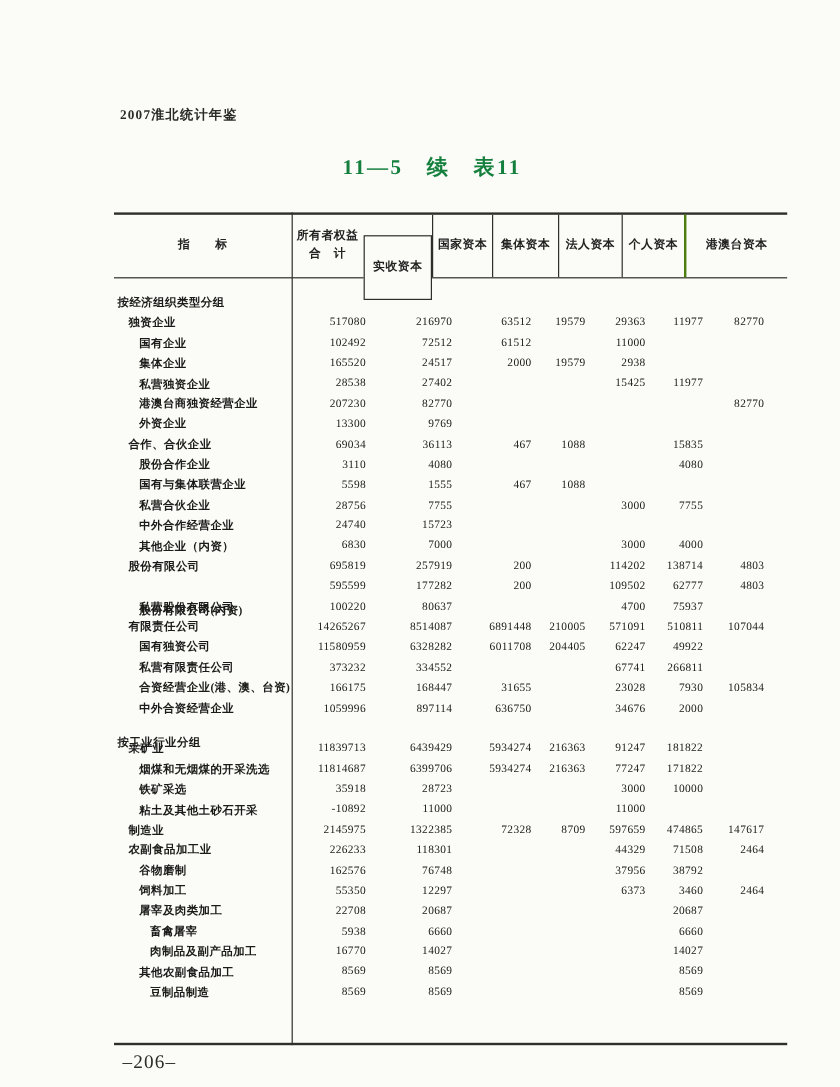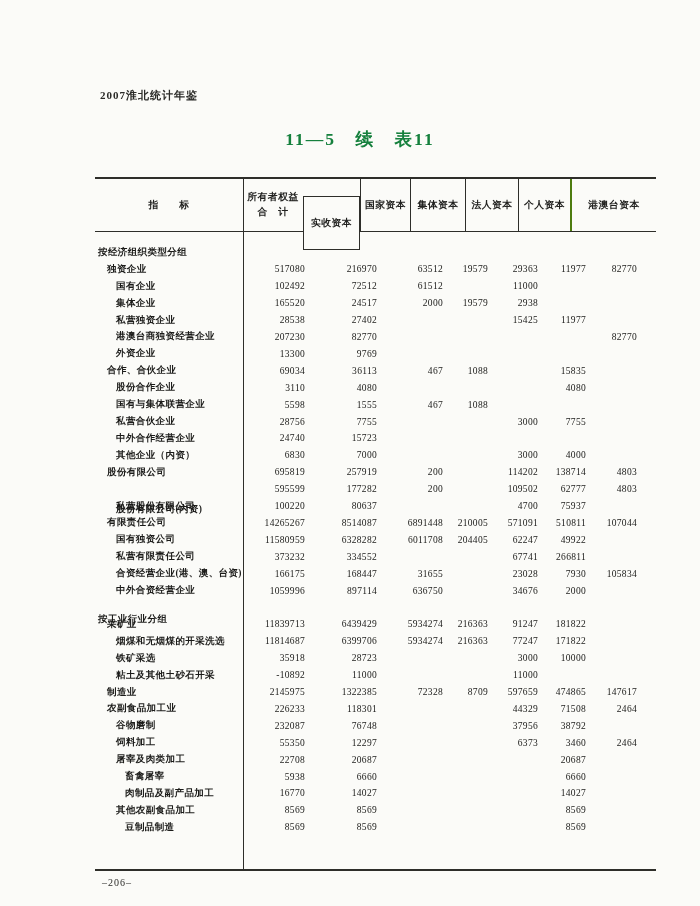--- a/index.html
+++ b/index.html
@@ -62,21 +62,21 @@
   .c-label{
     width:148px;box-sizing:border-box;
     font-weight:600;letter-spacing:0.4px;color:#1b1b19;
     white-space:nowrap;overflow:visible;
   }
   .v{text-align:right;letter-spacing:0.3px;color:#20201e;white-space:nowrap;}
   .c1{width:62px;} .c2{width:72px;} .c3{width:66px;}
   .c4{width:45px;} .c5{width:50px;} .c6{width:48px;} .c7{width:51px;}
   .footer{
     position:absolute;left:102px;top:877px;
-    font-size:10px;letter-spacing:1px;color:#2b2b28;
+    font-size:16px;letter-spacing:1px;color:#2b2b28;
   }
 </style>
 </head>
 <body>
 
 <div class="page">
 
   <div class="yearbook">2007淮北统计年鉴</div>
 
   <div class="title">11—5　续　表11</div>
@@ -400,21 +400,21 @@
     <div class="v c2">118301</div>
     <div class="v c3"></div>
     <div class="v c4"></div>
     <div class="v c5">44329</div>
     <div class="v c6">71508</div>
     <div class="v c7">2464</div>
   </div>
 
   <div class="row">
     <div class="c-label" style="padding-left: 21px;">谷物磨制</div>
-    <div class="v c1">232087</div>
+    <div class="v c1">162576</div>
     <div class="v c2">76748</div>
     <div class="v c3"></div>
     <div class="v c4"></div>
     <div class="v c5">37956</div>
     <div class="v c6">38792</div>
     <div class="v c7"></div>
   </div>
 
   <div class="row">
     <div class="c-label" style="padding-left: 21px;">饲料加工</div>

